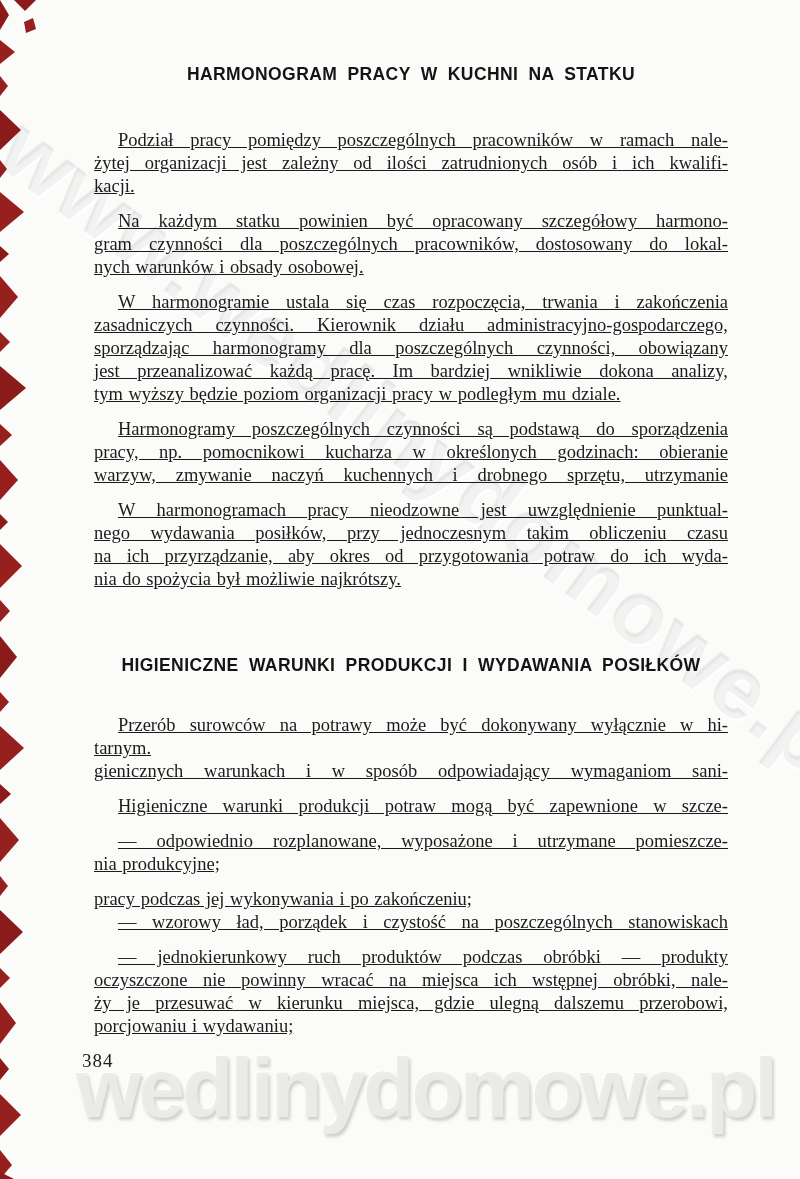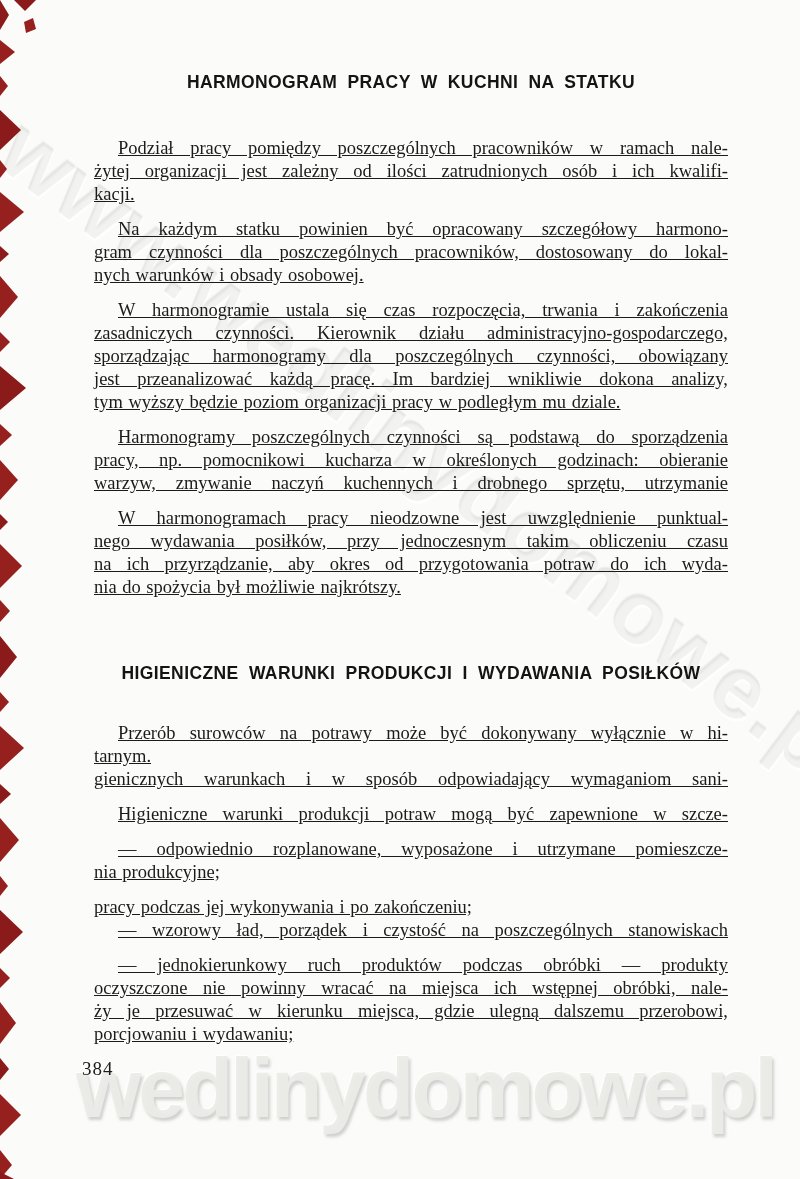--- a/index.html
+++ b/index.html
@@ -35,21 +35,21 @@
   }
   #wm-bottom {
     left:76px; top:1040px;
     font-size:84px; letter-spacing:-3px;
     color:rgba(235,235,232,0.95);
     text-shadow:2px 3px 3px rgba(140,140,140,0.38), -1px -1px 1px #ffffff;
   }
 
   
   #content {
-    position:absolute; left:82px; top:72px; width:658px; z-index:2;
+    position:absolute; left:82px; top:64px; width:658px; z-index:2;
     color:#1b1b1b;
   }
   .heading {
     font-family:"Liberation Sans", sans-serif;
     font-weight:bold; font-size:17.5px;
     letter-spacing:0.4px; word-spacing:5px;
     text-align:center; color:#141414;
   }
   .heading.first-heading { margin:0 0 44px 0; }
   .heading.later-heading { margin:64px 0 38px 0; }

